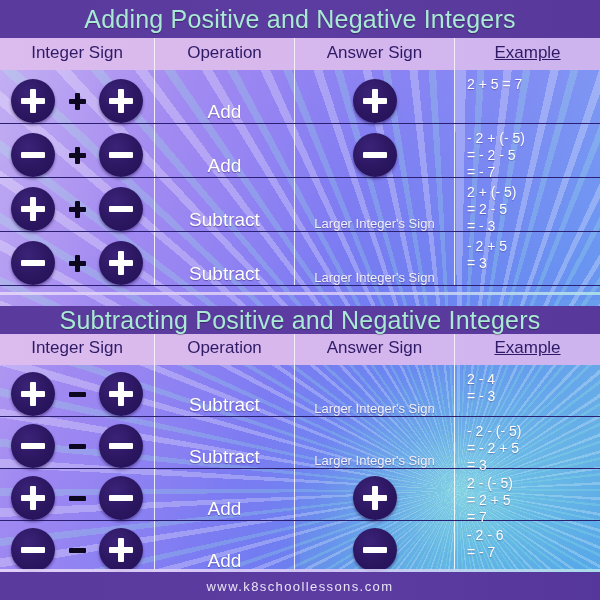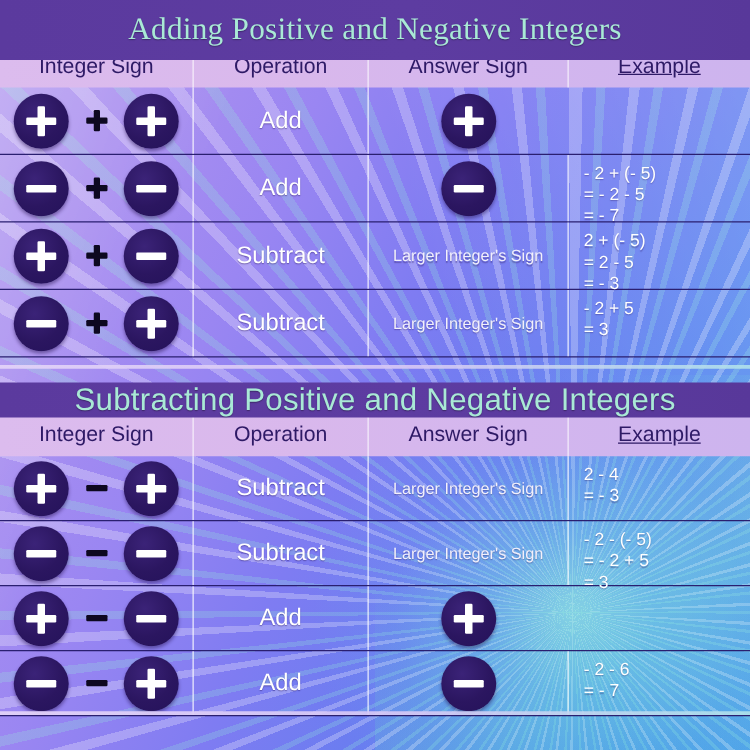--- a/index.html
+++ b/index.html
@@ -69,21 +69,21 @@
     display:flex;align-items:center;justify-content:center;
     z-index:5;
   }
   .title-band .title-text{
     color:#a9e9d6;
     font-size:25px;
     letter-spacing:.2px;
     text-shadow:0 1px 1px rgba(0,0,0,.35);
     white-space:nowrap;
   }
-  #title-1{top:0px;height:48px;font-family:Liberation Serif, serif;}
+  #title-1{top:0px;height:38px;}
   #title-2{top:306px;height:28px;}
 
   .footer-band{
     position:absolute;left:0;top:572px;width:600px;height:28px;
     background:linear-gradient(90deg,#5b3a9e 0%,#5d3ca1 60%,#55369a 100%);
     display:flex;align-items:center;justify-content:center;
     z-index:6;
   }
   .footer-band .footer-text{
     color:#e9e4f7;font-size:13px;letter-spacing:1.4px;
@@ -113,21 +113,21 @@
   .hdr-cell:last-child{border-right:none;text-decoration:underline;}
 
   .row{
     display:flex;
     border-bottom:1px solid #2a1f70;
   }
   .row:last-child{border-bottom:1px solid #2a1f70;}
 
   .cell{
     border-right:1px solid rgba(255,255,255,.85);
-    display:flex;align-items:center;
+    display:flex;align-items:flex-end;
     position:relative;
   }
   .cell:last-child{border-right:none;}
 
   .c-sign{width:155px;justify-content:center;}
   .c-op{width:140px;justify-content:center;}
   .c-ans{width:160px;justify-content:center;}
   .c-ex{width:145px;align-items:flex-start;padding:6px 0 0 12px;}
 
   
@@ -204,20 +204,23 @@
         </div>
         <div class="cell c-op">
           <span class="op-text">Add</span>
         </div>
         <div class="cell c-ans">
           <div class="circ">
             <span class="glyph-h"></span>
             <span class="glyph-v"></span>
           </div>
         </div>
+        <div class="cell c-ex">
+          <span class="ex-text">2 + 5 = 7</span>
+        </div>
       </div>
       <div class="row" style="height: 54px;">
         <div class="cell c-sign">
           <div class="sign-group">
             <div class="circ minus">
               <span class="glyph-h"></span>
             </div>
             <div class="op-mid">
               <span class="mh"></span>
               <span class="mv"></span>
@@ -381,20 +384,25 @@
         </div>
         <div class="cell c-op">
           <span class="op-text">Add</span>
         </div>
         <div class="cell c-ans">
           <div class="circ">
             <span class="glyph-h"></span>
             <span class="glyph-v"></span>
           </div>
         </div>
+        <div class="cell c-ex">
+          <span class="ex-text">2 - (- 5)
+= 2 + 5
+= 7</span>
+        </div>
       </div>
       <div class="row" style="height: 52px;">
         <div class="cell c-sign">
           <div class="sign-group">
             <div class="circ minus">
               <span class="glyph-h"></span>
             </div>
             <div class="op-mid minus">
               <span class="mh"></span>
             </div>
@@ -414,14 +422,17 @@
         </div>
         <div class="cell c-ex">
           <span class="ex-text">- 2 - 6
 = - 7</span>
         </div>
       </div>
     </div>
 
   <div class="band-hl" style="top:569px;"></div>
 
+  <div class="footer-band">
+    <span class="footer-text">www.k8schoollessons.com</span>
+  </div>
 
 </div>
 
 </body></html>

